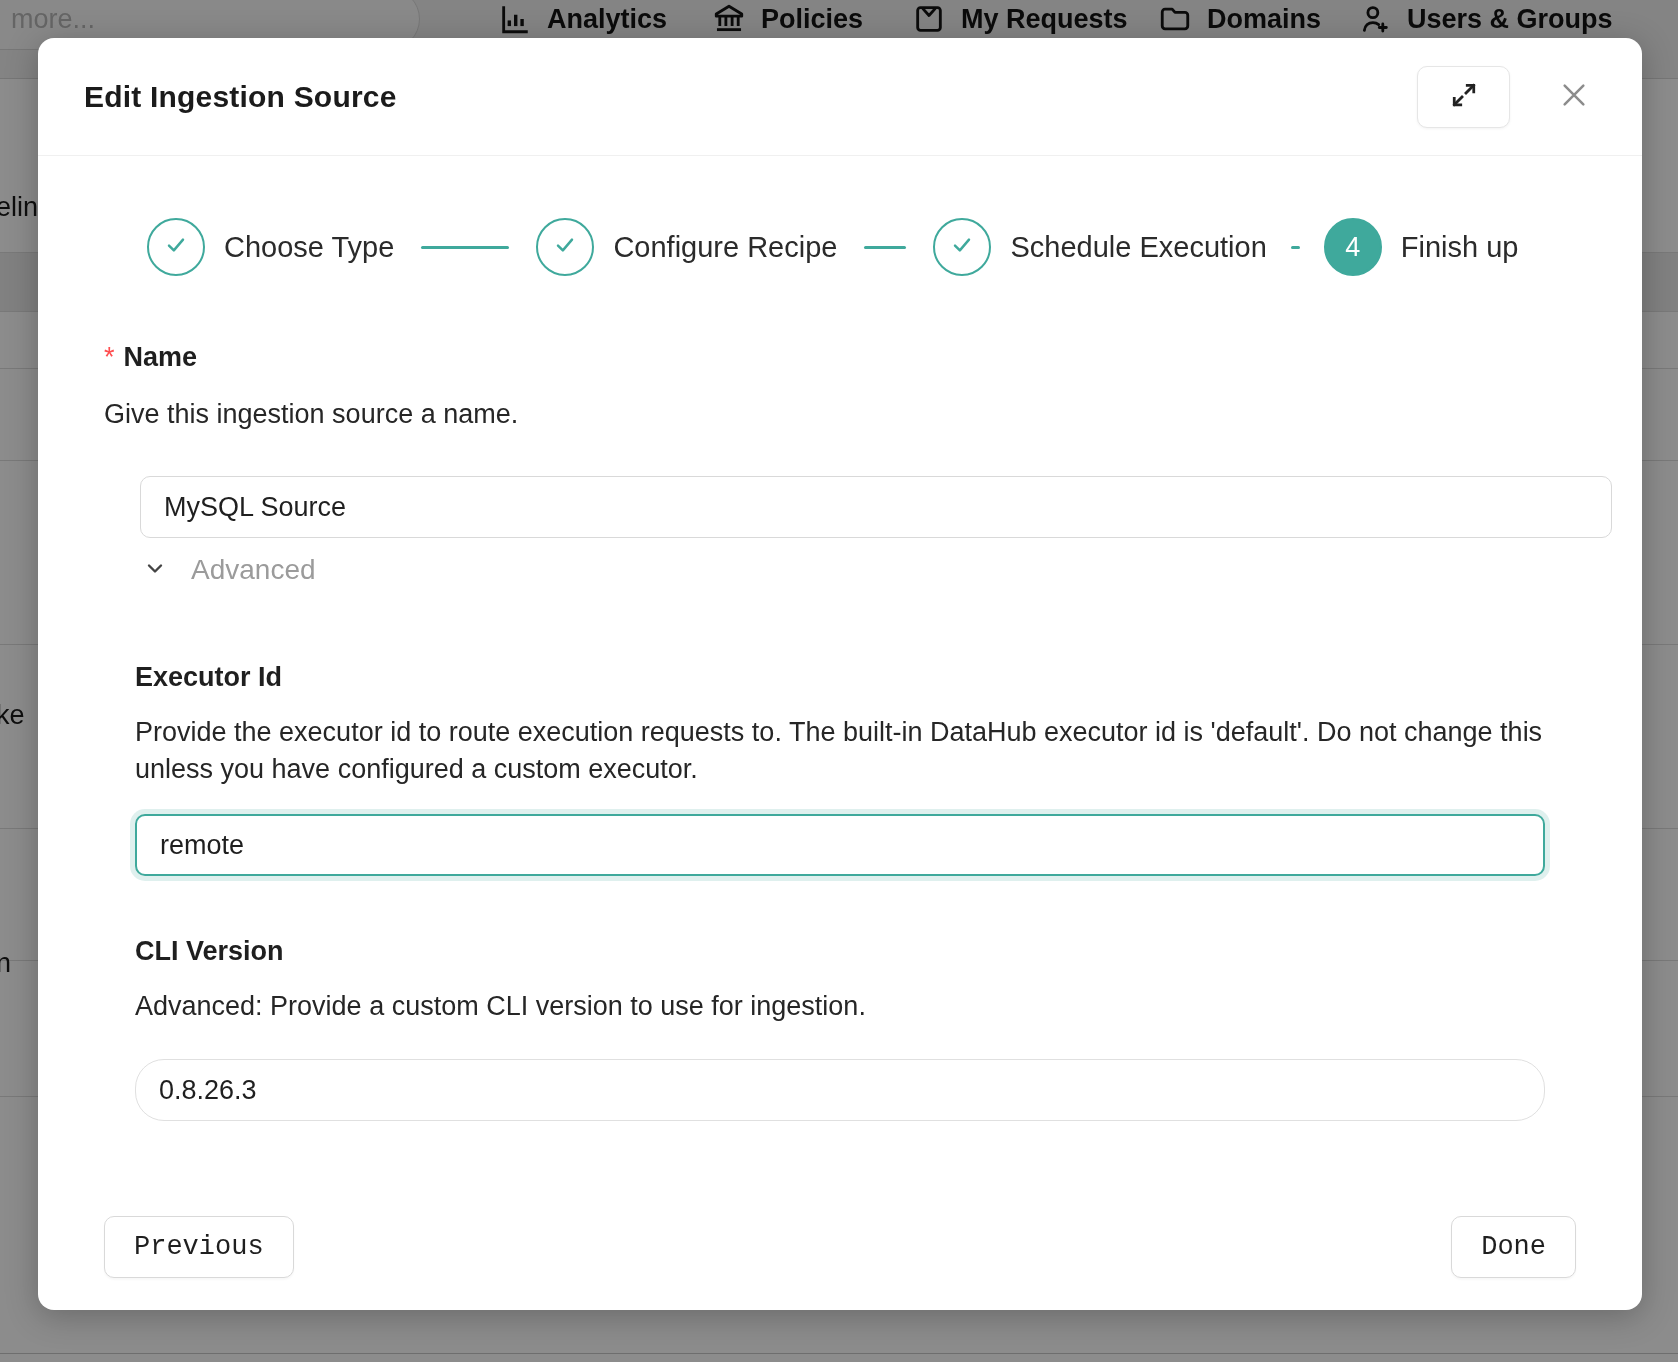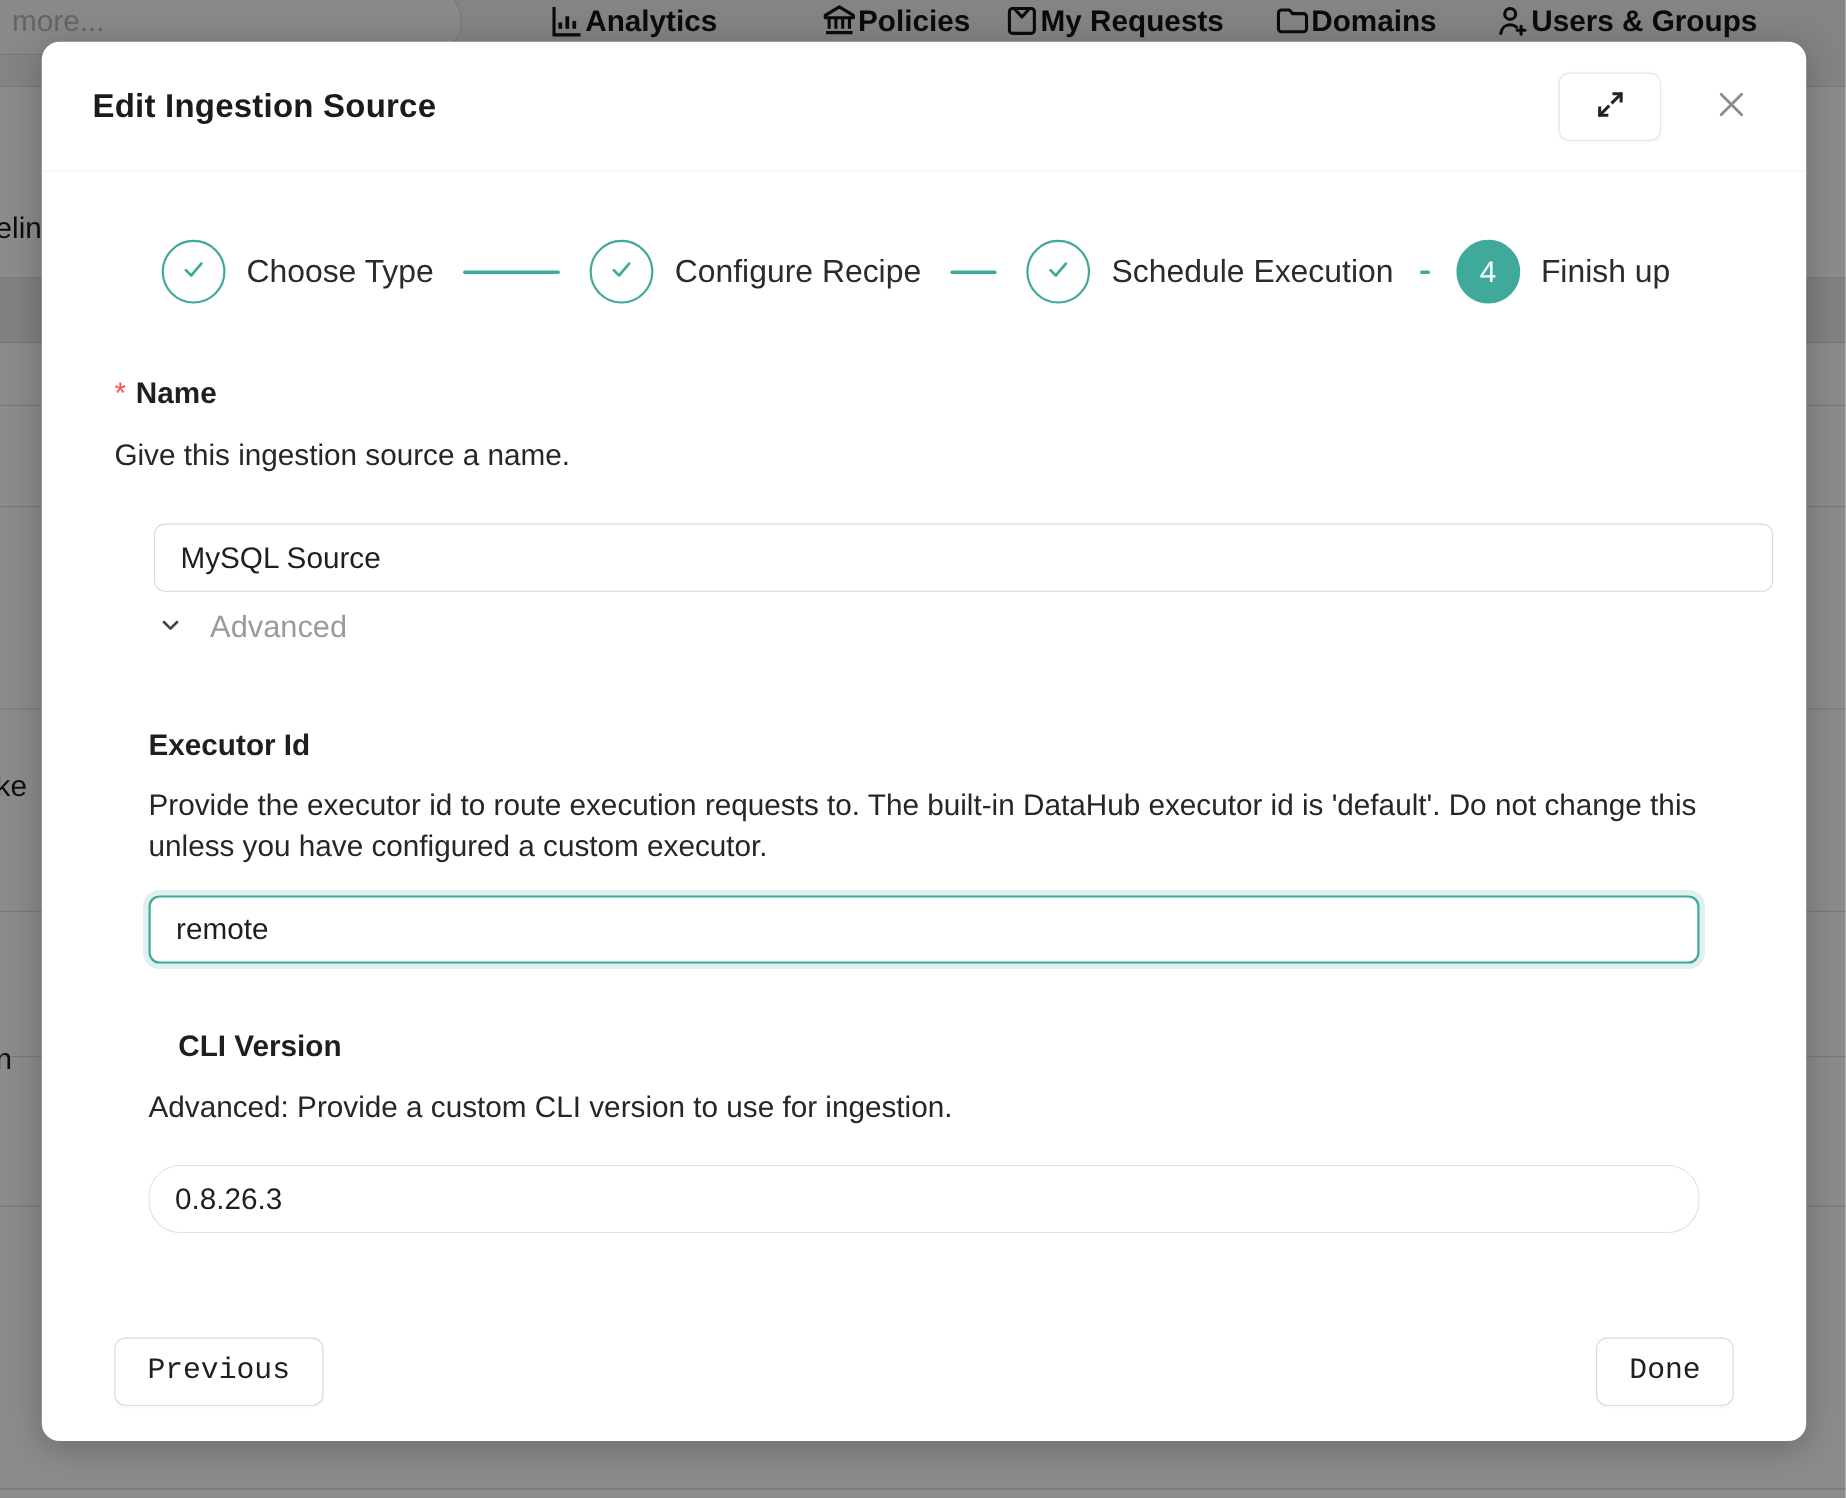--- a/index.html
+++ b/index.html
@@ -9,21 +9,21 @@
   }
   
   .page{position:absolute;inset:0;background:#fff;}
   .topbar{position:absolute;left:0;top:0;width:100%;height:78px;background:#f0f0f0;border-bottom:1px solid #d8d8d8;}
   .search-pill{
     position:absolute;left:-200px;top:-12px;width:620px;height:62px;background:#fafafa;
     border:1px solid #d9d9d9;border-radius:31px;display:flex;align-items:center;padding-left:208px;box-sizing:border-box;
   }
   .search-pill input{border:none;outline:none;background:transparent;font-size:27px;color:#555;width:180px;font-family:inherit;}
   .search-pill input::placeholder{color:#b9b9b9;}
-  .nav-item{position:absolute;top:2px;display:flex;align-items:center;color:#141414;font-size:27px;font-weight:700;height:34px;}
+  .nav-item{position:absolute;top:2px;display:flex;align-items:center;gap:15px;color:#141414;font-size:27px;font-weight:700;height:34px;}
   .nav-item svg{display:block;}
   .bg-row-line{position:absolute;left:0;width:100%;height:1px;background:#dcdcdc;}
   .bg-row-block{position:absolute;left:0;width:100%;background:#ececec;}
   .bg-fragment{position:absolute;left:-4px;font-size:27px;color:#1a1a1a;font-weight:500;}
   
   .overlay{position:absolute;inset:0;background:rgba(0,0,0,0.45);}
   
   .modal{
     position:absolute;left:38px;top:38px;width:1604px;height:1272px;background:#fff;
     border-radius:16px;box-shadow:0 6px 32px rgba(0,0,0,0.25);box-sizing:border-box;
@@ -56,21 +56,21 @@
   .field-desc{margin-top:22px;font-size:27px;color:#262626;line-height:37px;height:34px;}
   .text-input{
     display:block;width:100%;height:62px;box-sizing:border-box;margin-top:46px;
     border:1.5px solid #d9d9d9;border-radius:10px;padding:0 23px;font-size:27px;color:#1f1f1f;
     font-family:inherit;outline:none;background:#fff;margin-left:36px;
   }
   .advanced-row{display:flex;align-items:center;margin-top:10px;height:44px;padding-left:39px;cursor:pointer;}
   .advanced-label{margin-left:24px;font-size:28px;color:#9b9b9b;}
   .advanced-section{margin:0 31px;}
   .adv-label{display:flex;align-items:center;font-size:27px;font-weight:700;color:#1f1f1f;margin-top:68px;height:34px;}
-  .adv-label.cli{margin-top:58px;margin-left:27px;}
+  .adv-label.cli{margin-top:58px;}
   .adv-desc{margin-top:20px;font-size:27px;color:#262626;line-height:37px;}
   .adv-input{
     display:block;width:100%;height:62px;box-sizing:border-box;margin-top:26px;
     border:1.5px solid #e0e0e0;border-radius:10px;padding:0 23px;font-size:27px;color:#1f1f1f;
     font-family:inherit;outline:none;background:#fff;
   }
   .adv-input.focused{border:2px solid #3fa99c;box-shadow:0 0 0 5px rgba(63,169,156,0.17);}
   .adv-input.cli{margin-top:34px;border-radius:29px;}
   
   .modal-footer{display:flex;justify-content:space-between;align-items:center;margin-top:95px;}
@@ -96,21 +96,21 @@
         <svg width="34" height="34" viewBox="0 0 24 24" fill="none" stroke="#141414" stroke-width="2">
           <path d="M4 3v18h17"></path>
             <path d="M8 17v-4" stroke-width="2.4"></path>
             <path d="M12.5 17v-8" stroke-width="2.4"></path>
             <path d="M17 17v-5" stroke-width="2.4"></path>
         </svg>
       </span>
       <span>Analytics</span>
     </div>
 
-    <div class="nav-item" style="left:746px;">
+    <div class="nav-item" style="left:712px;">
       <span>
         <svg width="34" height="34" viewBox="0 0 24 24" fill="none" stroke="#141414" stroke-width="2" stroke-linejoin="round">
           <path d="M3 8.5 12 3l9 5.5v1.5H3z"></path>
             <path d="M5.5 10v7M9.8 10v7M14.2 10v7M18.5 10v7"></path>
             <path d="M3.5 19.5h17"></path>
         </svg>
       </span>
       <span>Policies</span>
     </div>
 

